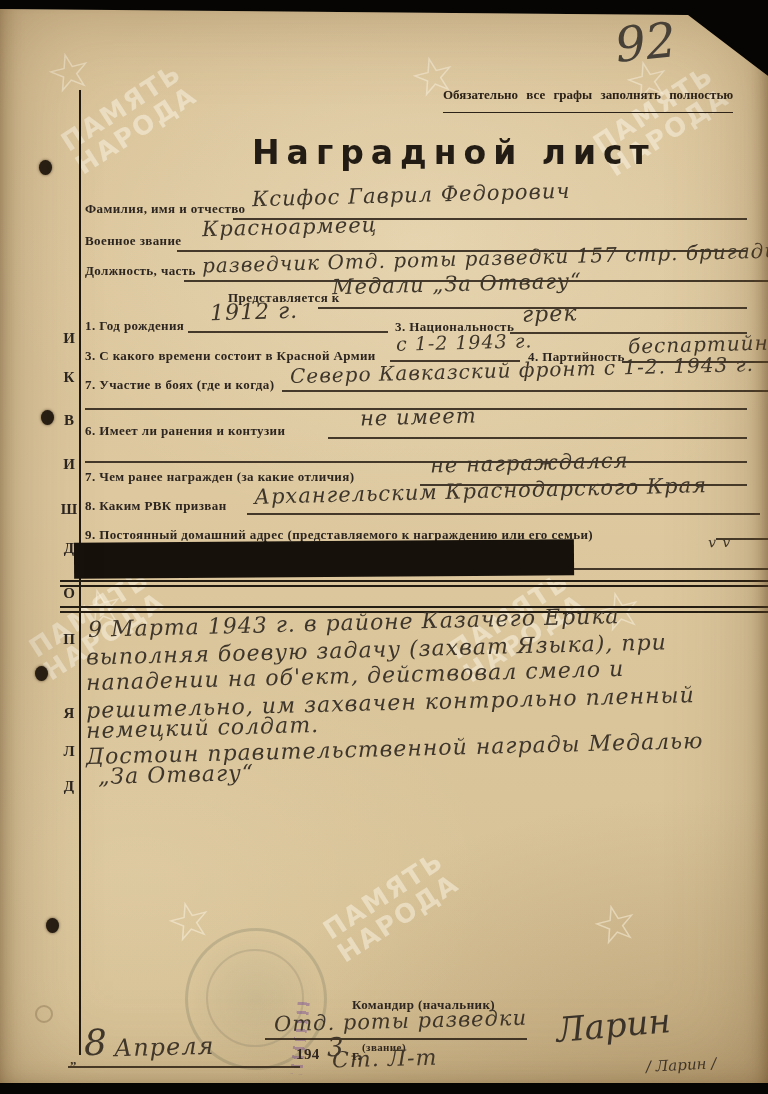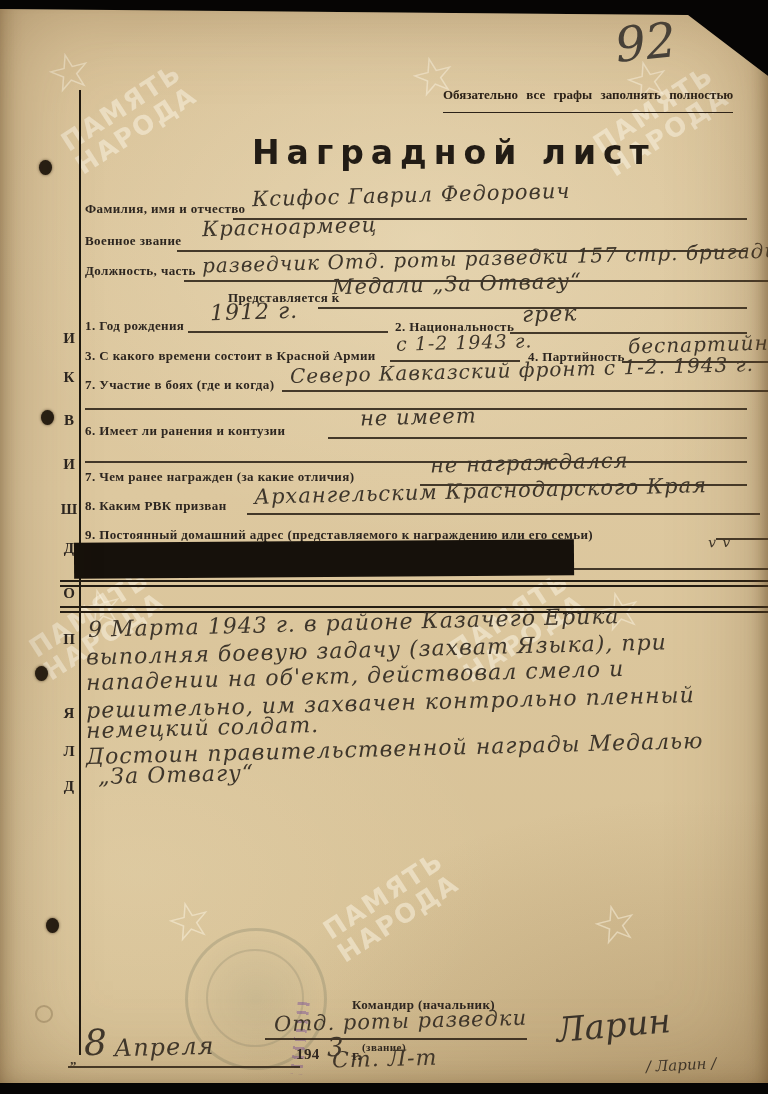--- a/index.html
+++ b/index.html
@@ -110,21 +110,21 @@
     <div class="hw" style="left:202px;top:246px;font-size:20px;">разведчик Отд. роты разведки 157 стр. бригады</div>
     <div class="fline" style="left:184px;top:280px;width:584px;"></div>
 
     <div class="label" style="left:228px;top:290px;">Представляется к</div>
     <div class="hw" style="left:332px;top:272px;font-size:21px;">Медали „За Отвагу“</div>
     <div class="fline" style="left:318px;top:307px;width:429px;"></div>
 
     <div class="label" style="left:85px;top:318px;">1. Год рождения</div>
     <div class="hw" style="left:210px;top:299px;font-size:22px;">1912 г.</div>
     <div class="fline" style="left:188px;top:331px;width:200px;"></div>
-    <div class="label" style="left:395px;top:319px;">2. Национальность</div>
+    <div class="label" style="left:395px;top:319px;">3. Национальность</div>
     <div class="hw" style="left:522px;top:301px;font-size:22px;">грек</div>
     <div class="fline" style="left:510px;top:332px;width:237px;"></div>
 
     <div class="label" style="left:85px;top:348px;font-family:Liberation Serif, serif;">3. С какого времени состоит в Красной Армии</div>
     <div class="hw" style="left:396px;top:331px;font-size:19px;">с 1-2 1943 г.</div>
     <div class="fline" style="left:390px;top:360px;width:130px;"></div>
     <div class="label" style="left:528px;top:349px;">4. Партийность</div>
     <div class="hw" style="left:628px;top:332px;font-size:20px;">беспартийный</div>
     <div class="fline" style="left:622px;top:361px;width:146px;"></div>
 

